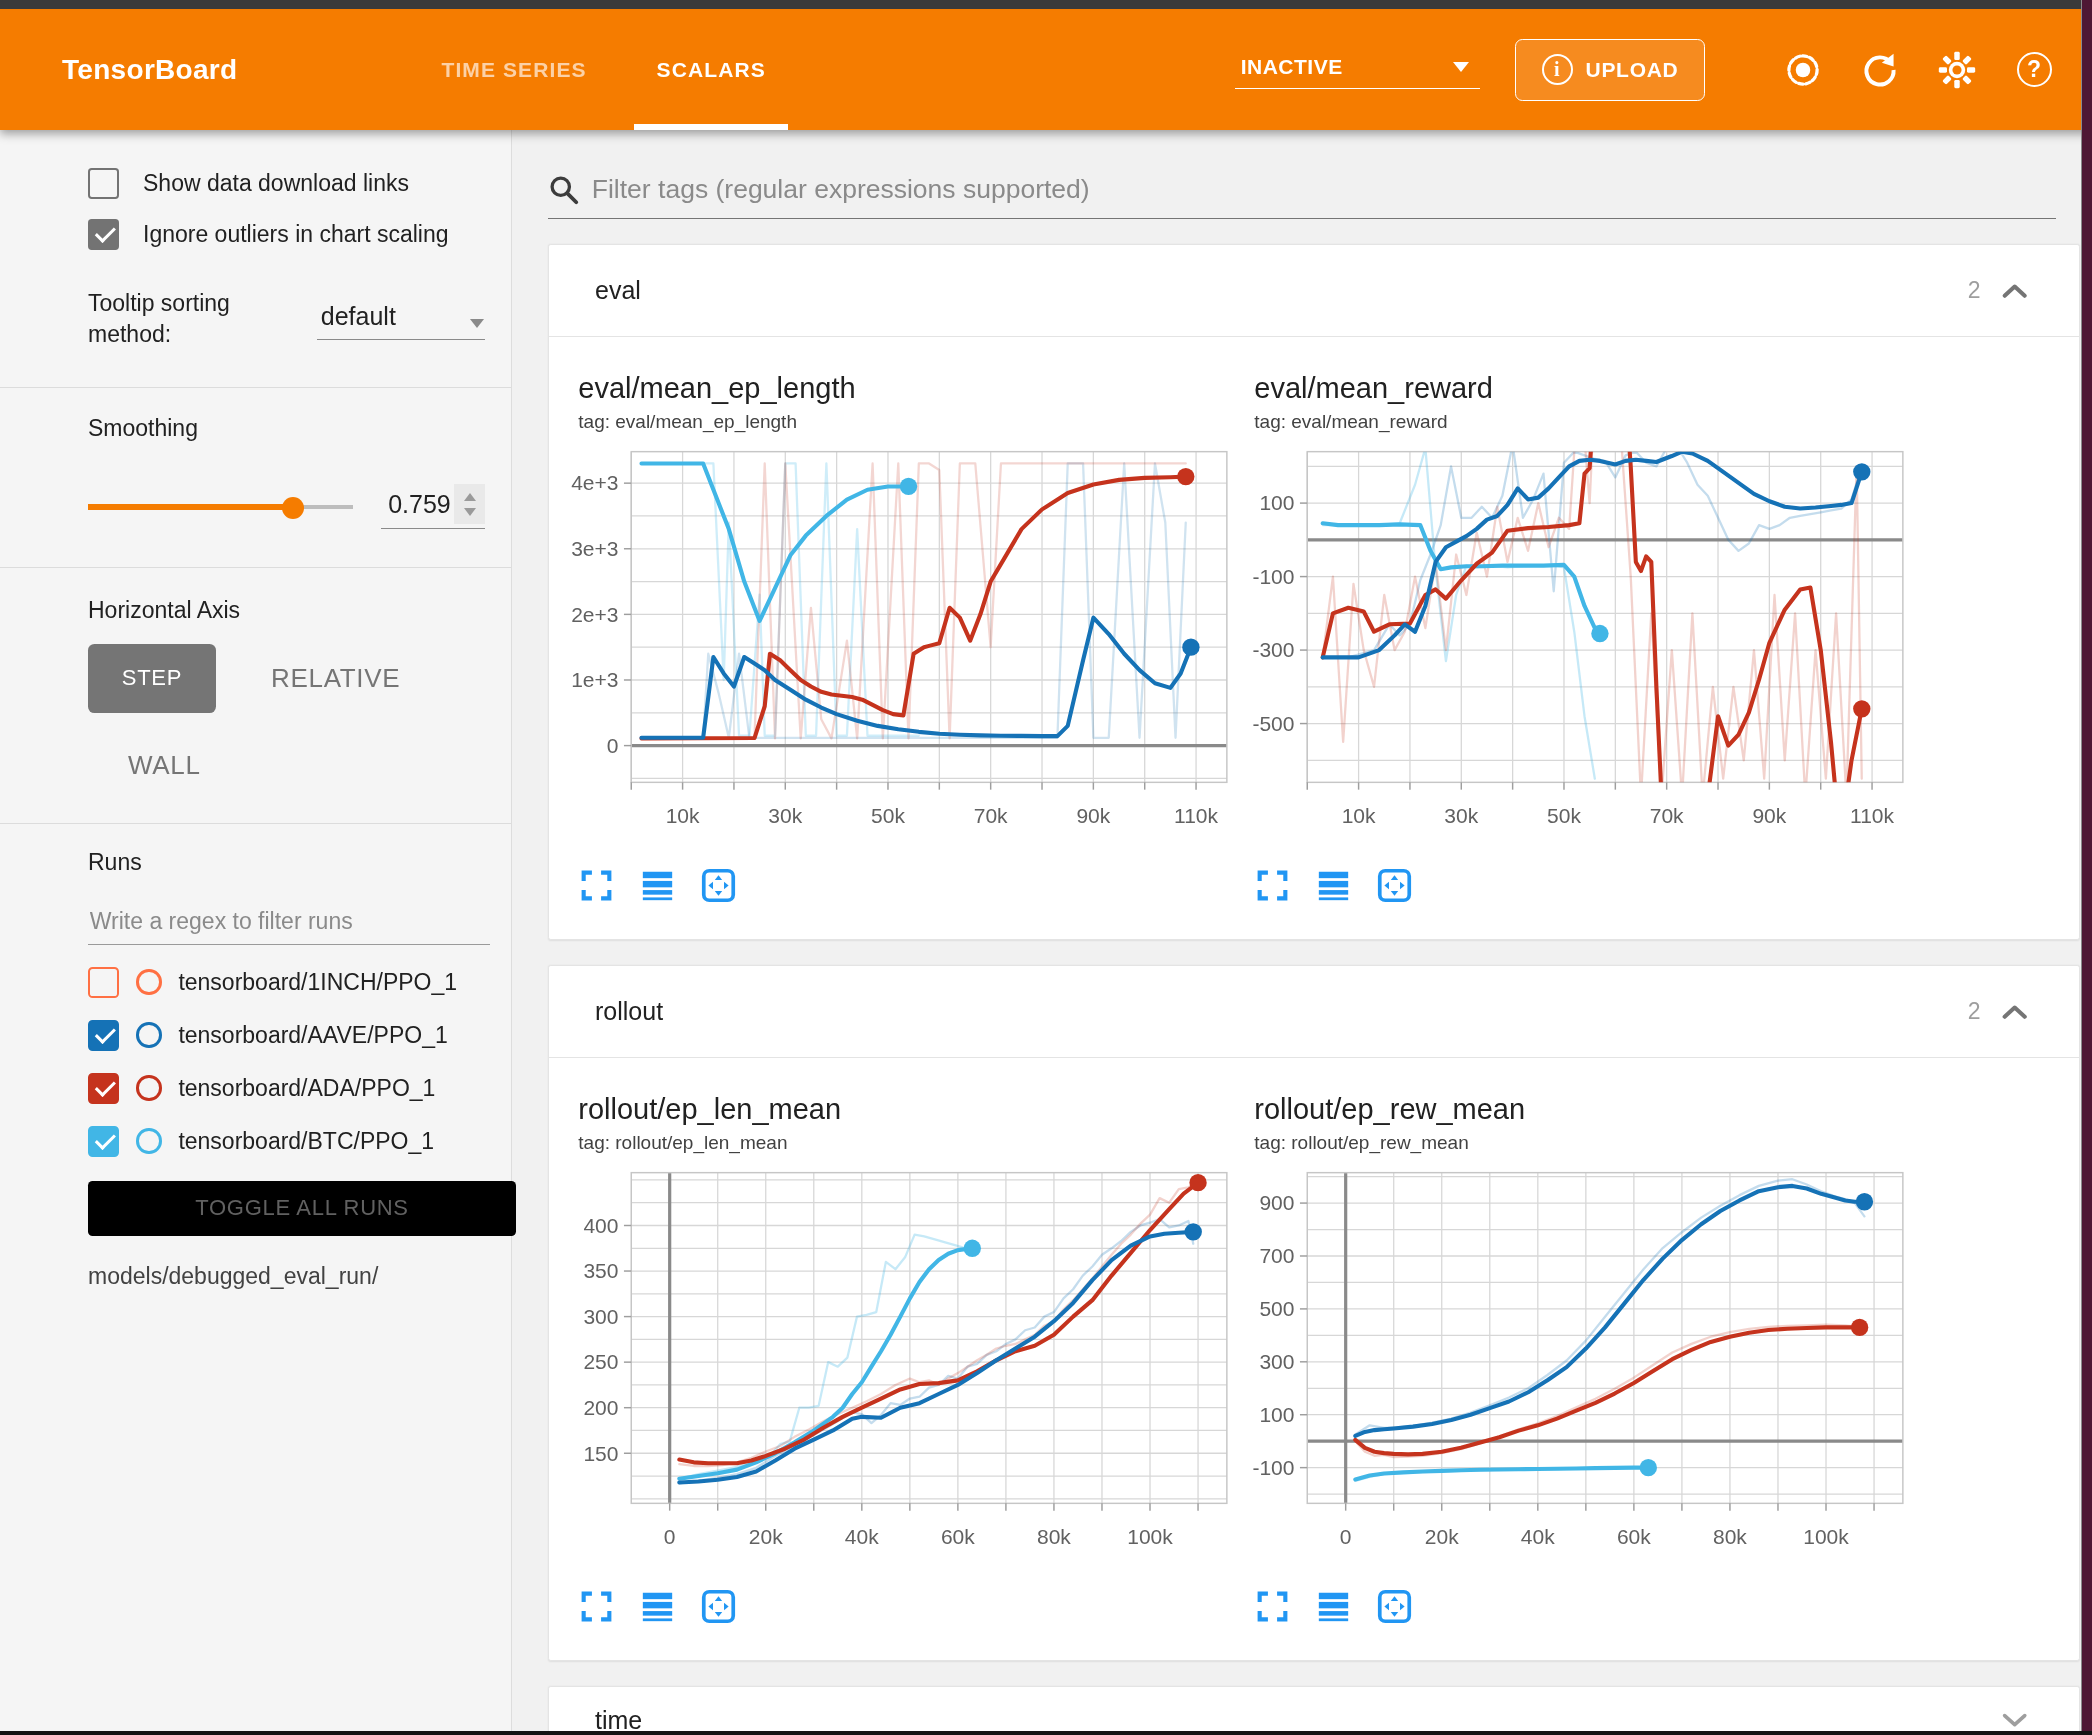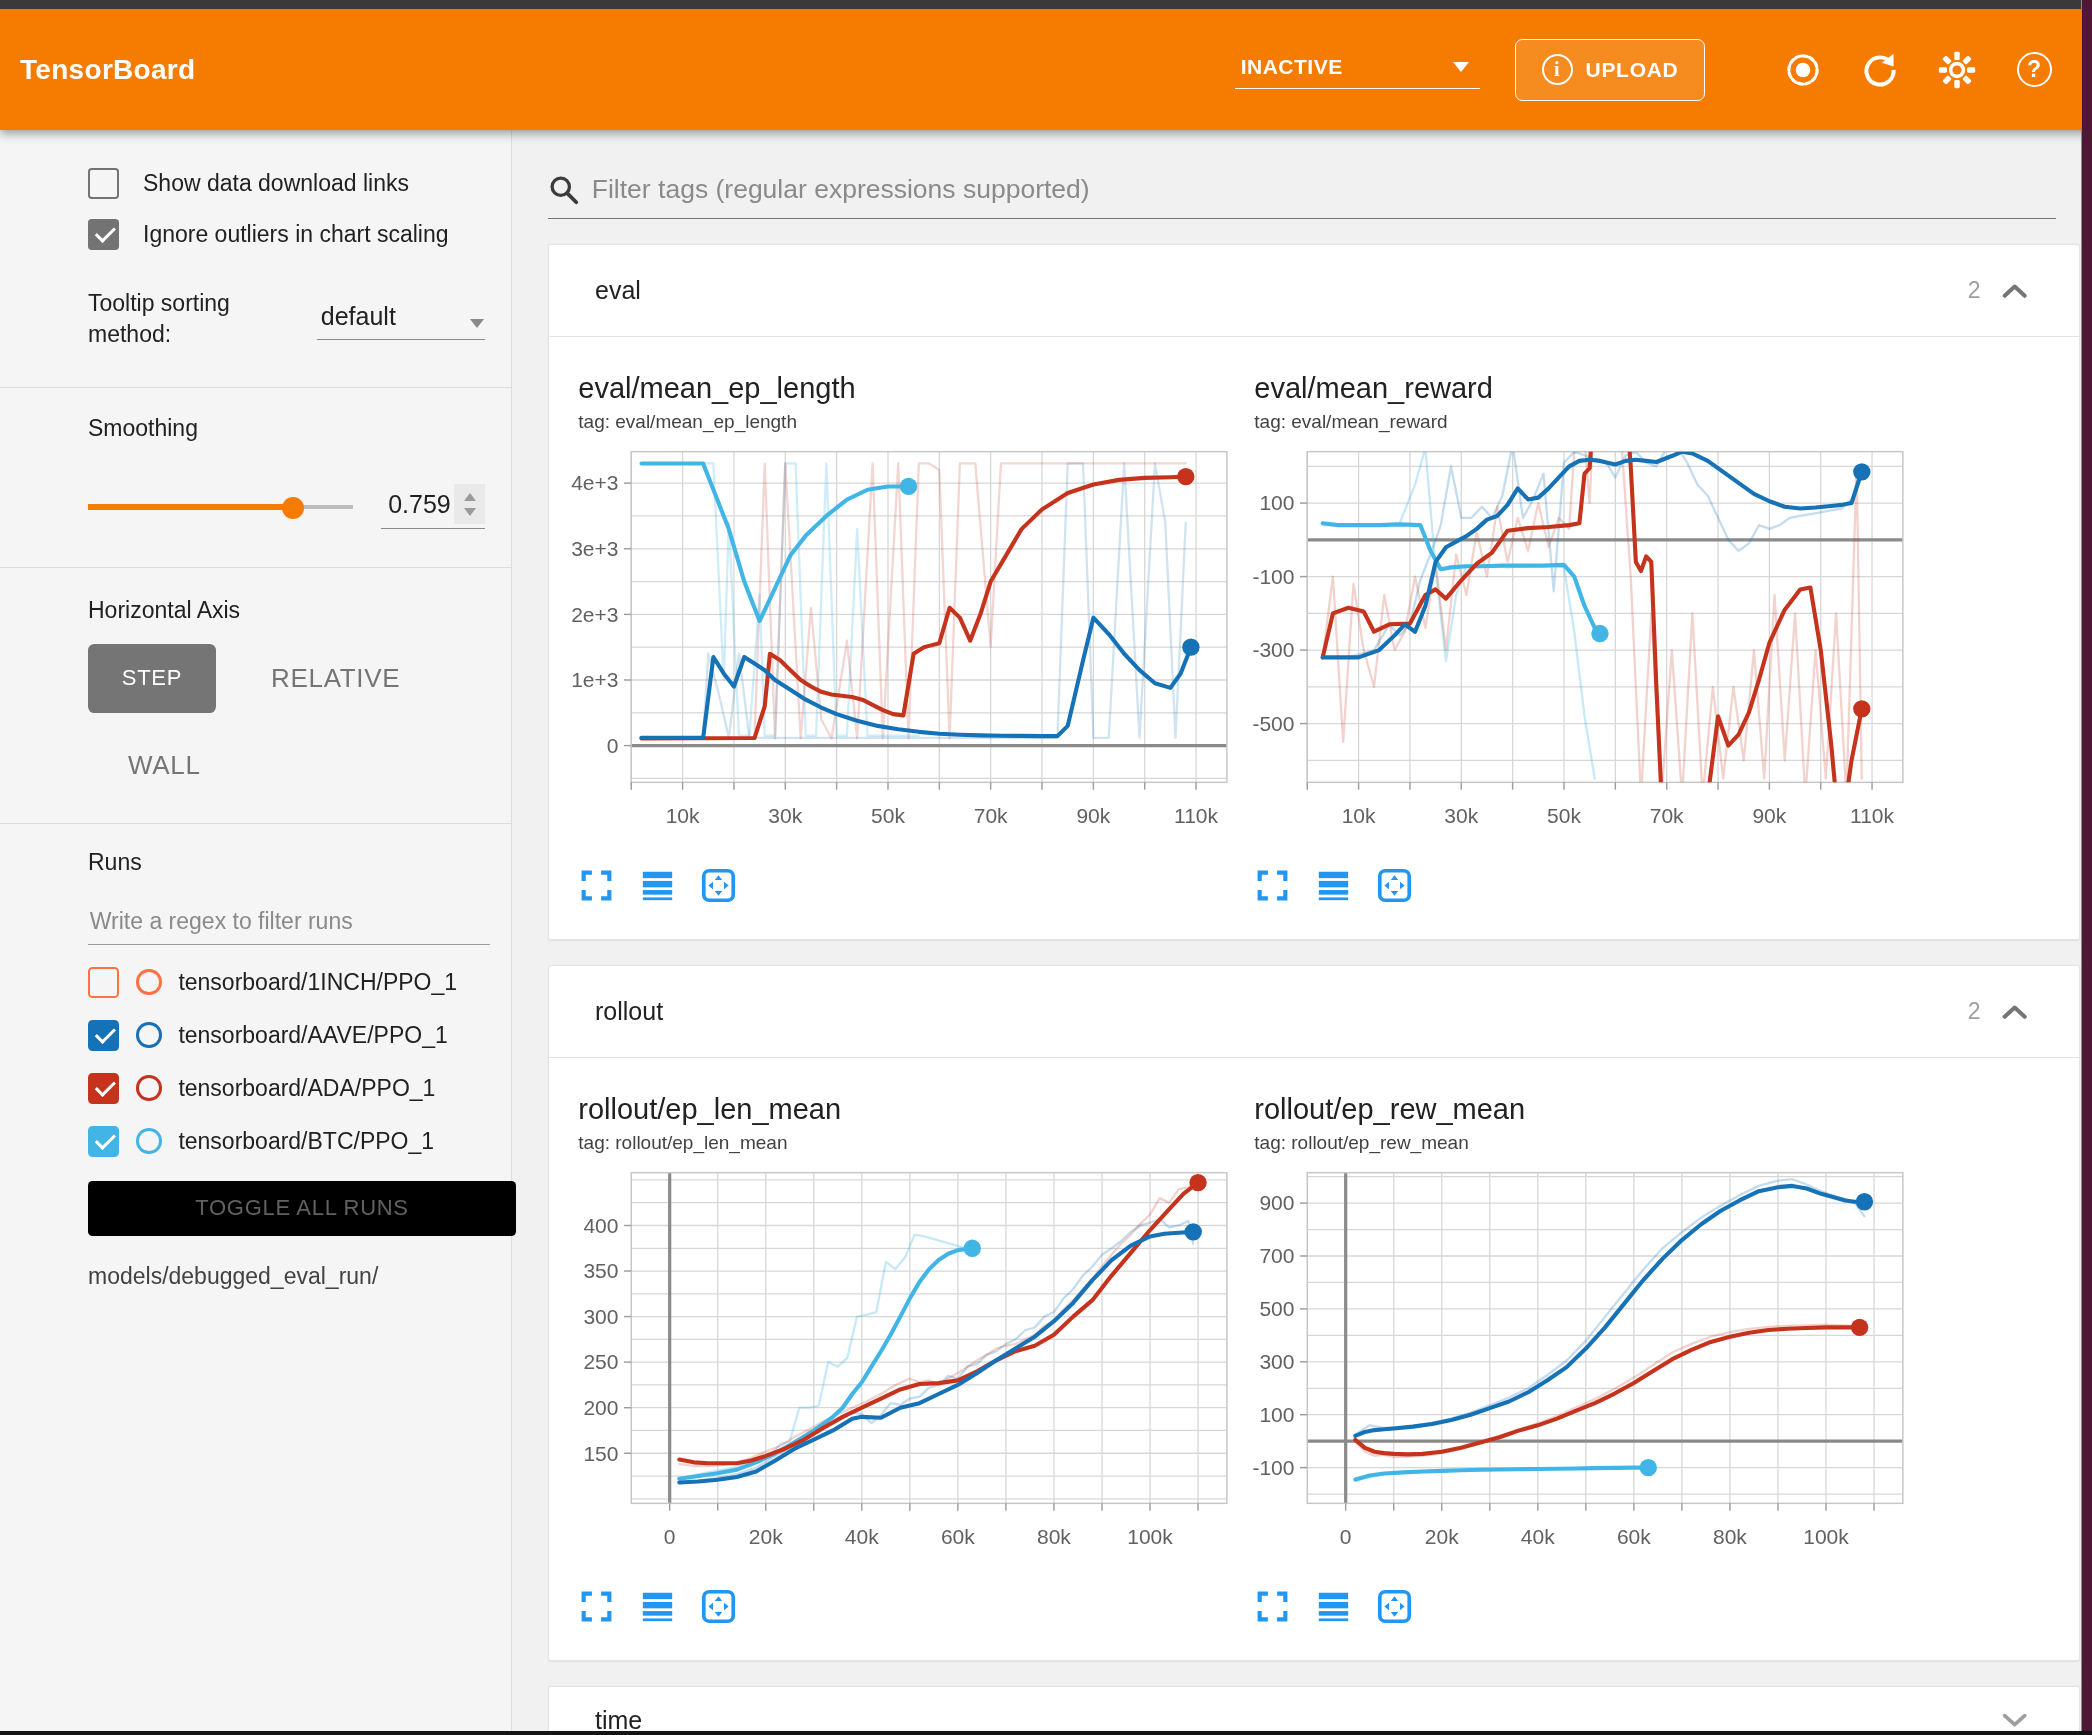--- a/index.html
+++ b/index.html
@@ -7,21 +7,21 @@
   body { font-family:"Liberation Sans", sans-serif; background:#f1f1f1; position:relative; }
 
   
   .top-strip { position:absolute; left:0; top:0; width:2092px; height:9.1px; background:#3a3a3a; z-index:60; }
   .right-strip { position:absolute; right:0; top:0; width:11px; height:1735px; background:#4e1834; z-index:60; border-left:0.9px solid #8a8a8a; }
   .bottom-strip { position:absolute; left:0; bottom:0; width:2092px; height:3.7px; background:#141414; z-index:61; }
 
   
   .header { position:absolute; left:0; top:9.1px; width:2092px; height:121px; background:#f57c00;
             display:flex; align-items:center; z-index:40; box-shadow:0 3.7px 9.1px rgba(0,0,0,0.35); }
-  .app-title { color:#fff; font-size:28px; font-weight:700; margin-left:20px; letter-spacing:0.3px; }
+  .app-title { color:#fff; font-size:28px; font-weight:700; margin-left:62px; letter-spacing:0.3px; }
   .tabs { display:flex; margin-left:169px; height:121px; align-items:stretch; }
   .tab { display:flex; align-items:center; padding:0 35px; font-size:21px; letter-spacing:1.1px; font-weight:600; color:rgba(255,255,255,0.65); position:relative; cursor:pointer; }
   .tab.active { color:#fff; }
   .tab.active::after { content:""; position:absolute; left:12.8px; right:12.8px; bottom:0; height:6.4px; background:#fff; }
   .header-right { margin-left:auto; display:flex; align-items:center; margin-right:37px; }
   .status-select { display:flex; align-items:center; border-bottom:1.8px solid #fff; padding:5.5px 3.7px 9.1px 5.5px; width:245px; justify-content:space-between; margin-right:35px; cursor:pointer; }
   .status-select .val { color:#fff; font-size:21px; font-weight:700; letter-spacing:0.5px; }
   .dd-arrow { width:0; height:0; border-left:8.2px solid transparent; border-right:8.2px solid transparent; border-top:10px solid #fff; margin-right:7.3px; }
   .upload-btn { display:flex; align-items:center; gap:12.8px; border:1.8px solid #fff; border-radius:7.3px; background:rgba(255,255,255,0.12);
                 color:#fff; font-size:21px; font-weight:700; letter-spacing:0.7px; padding:14.6px 25.6px; margin-right:42px; cursor:pointer; }
@@ -95,20 +95,28 @@
 </style>
 </head>
 <body>
 
 <div class="top-strip"></div>
 <div class="right-strip"></div>
 <div class="bottom-strip"></div>
 
 <div class="header">
   <div class="app-title">TensorBoard</div>
+  <div class="tabs">
+    <div class="tab">
+        <span>TIME SERIES</span>
+      </div>
+    <div class="tab active">
+        <span>SCALARS</span>
+      </div>
+  </div>
   <div class="header-right">
     <div class="status-select">
       <span class="val">INACTIVE</span>
       <span class="dd-arrow"></span>
     </div>
     <div class="upload-btn">
       <span class="info-icon"></span>
       <span>UPLOAD</span>
     </div>
     <div class="hicon">

